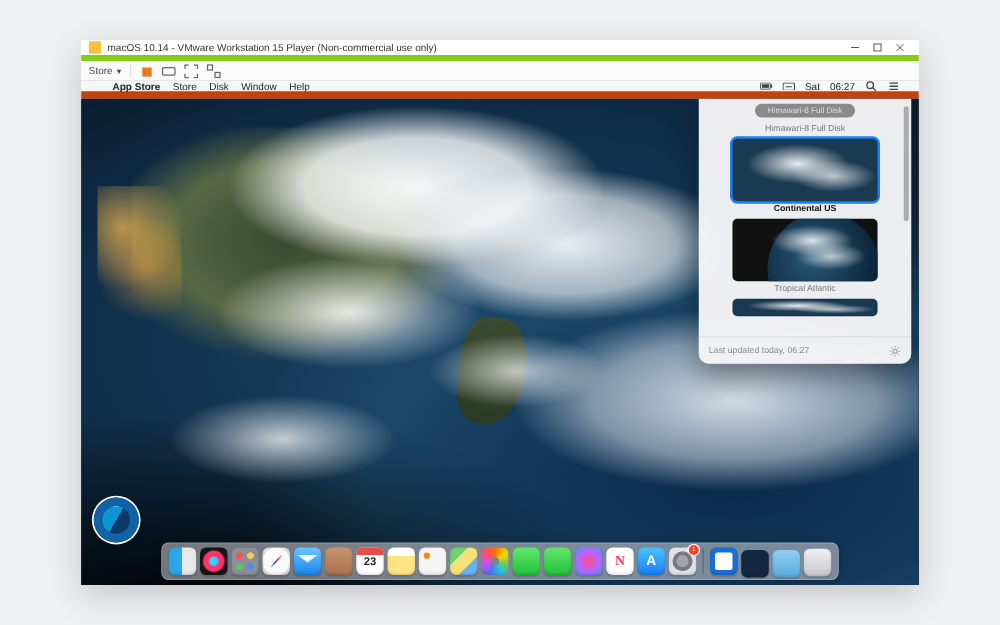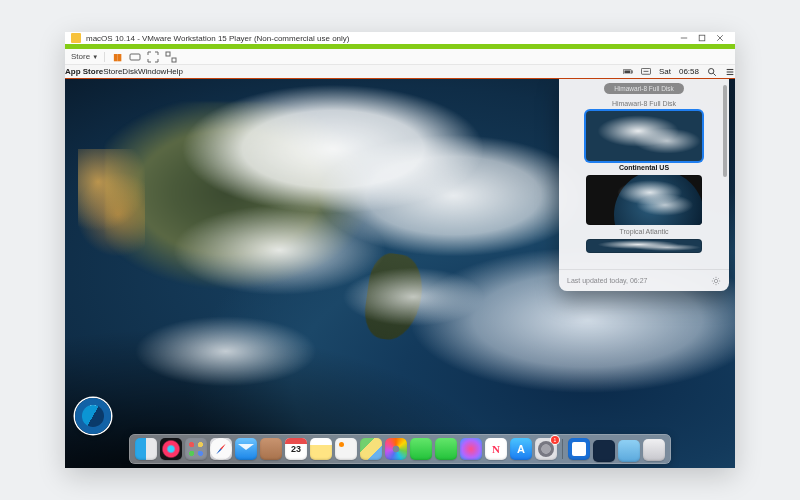--- a/index.html
+++ b/index.html
@@ -13,21 +13,21 @@
 .win-title .wbtn { width:18px; height:12px; display:flex; align-items:center; justify-content:center; color:#555; }
 .win-title .wbtn svg { width:8px; height:8px; }
 
 .vm-tool { height:16px; display:flex; align-items:center; padding:0 6px; gap:6px; font-size:8px; color:#444; border-bottom:1px solid #e6e6e6; background:#fafafa; }
 .vm-tool .sep { width:1px; height:10px; background:#ddd; }
 .vm-tool .tb { width:12px; height:12px; display:flex; align-items:center; justify-content:center; color:#666; }
 .vm-tool .pause { color:#e67817; letter-spacing:-1px; font-weight:bold; font-size:9px; }
 .vm-tool .caret { font-size:6px; margin-left:2px; }
 
 
-.mac-menu { height:14px; background:#f6f6f6; border-bottom:1px solid #c2410c; display:flex; align-items:center; padding:0 0; font-size:8px; color:#222; }
+.mac-menu { height:14px; background:#f6f6f6; border-bottom:6px solid #c2410c; display:flex; align-items:center; padding:0 15px; font-size:8px; color:#222; gap:10px; }
 .mac-menu .apple { font-size:9px; }
 .mac-menu .bold { font-weight:600; }
 .mac-menu .spacer { flex:1; }
 .mac-menu .right { display:flex; align-items:center; gap:8px; }
 .mac-menu .ic { width:10px; height:10px; display:flex; align-items:center; justify-content:center; color:#444; }
 
 .desktop { flex:1; position:relative; overflow:hidden; background:#0a1a2a; }
 .earth { position:absolute; inset:0; }
 .earth .ocean { position:absolute; inset:0; background:
   radial-gradient(ellipse 140% 120% at 15% 110%, #000 0%, rgba(0,0,0,0) 38%),
@@ -181,21 +181,21 @@
             <rect x="2" y="2" width="8" height="4" fill="currentColor"></rect>
           </svg>
         </span>
       <span class="ic" title="Control Strip">
           <svg viewBox="0 0 12 8">
             <rect x="0.5" y="0.5" width="11" height="7" rx="1" fill="none" stroke="currentColor"></rect>
             <line x1="3" y1="4" x2="9" y2="4" stroke="currentColor"></line>
           </svg>
         </span>
       <span>Sat</span>
-      <span>06:58</span>
+      <span>06:27</span>
       <span class="ic" title="Spotlight Search">
           <svg viewBox="0 0 12 12">
             <circle cx="5" cy="5" r="3.2" fill="none" stroke="currentColor" stroke-width="1.2"></circle>
             <line x1="7.6" y1="7.6" x2="10.5" y2="10.5" stroke="currentColor" stroke-width="1.2"></line>
           </svg>
         </span>
       <span class="ic" title="Notification Center">
           <svg viewBox="0 0 12 12">
             <line x1="2" y1="3" x2="10" y2="3" stroke="currentColor" stroke-width="1.3"></line>
             <line x1="2" y1="6" x2="10" y2="6" stroke="currentColor" stroke-width="1.3"></line>

